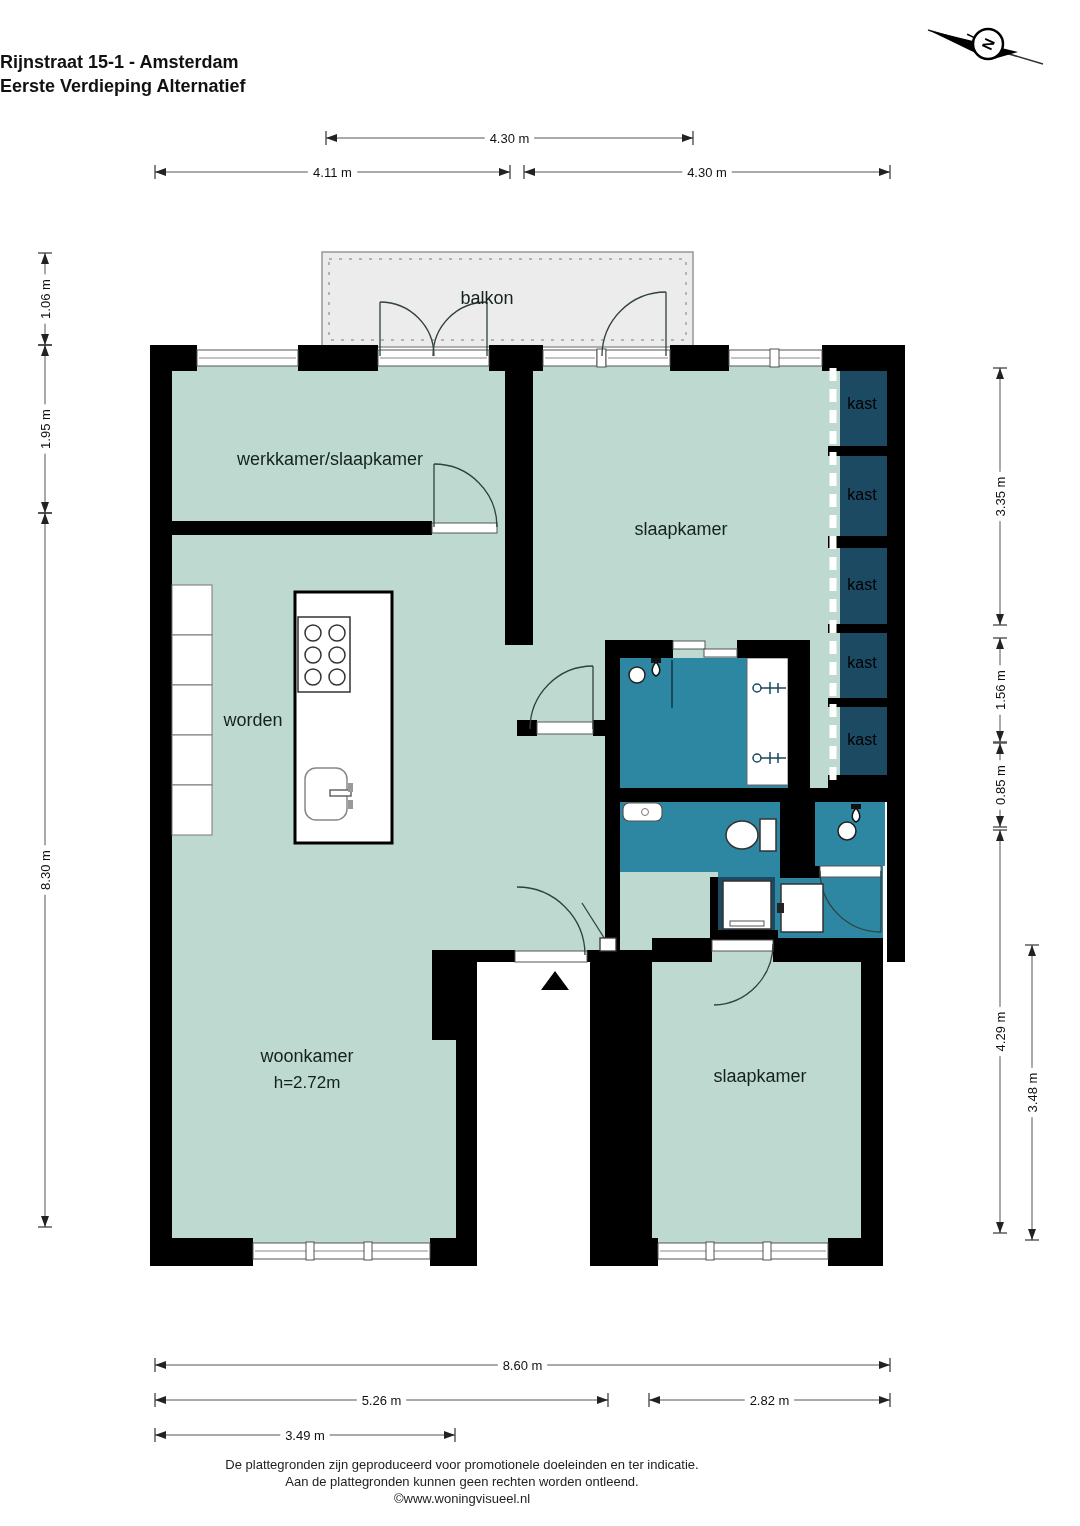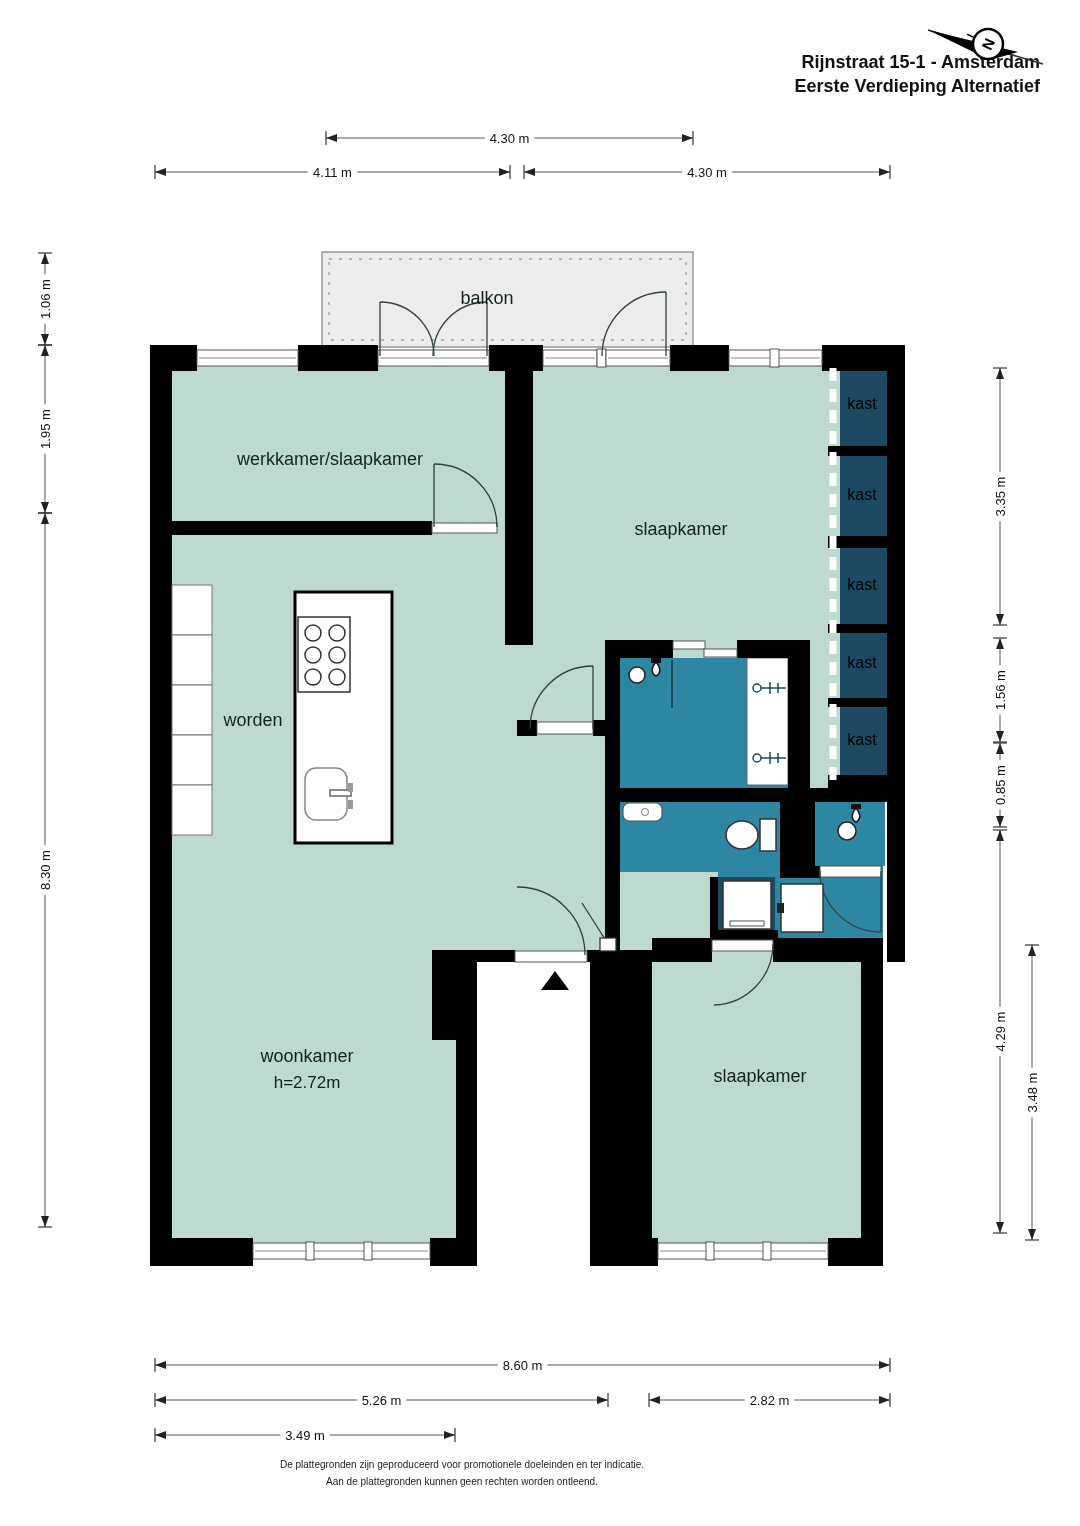--- a/index.html
+++ b/index.html
@@ -1,27 +1,27 @@
 <!DOCTYPE html>
 <html style="--room: #bedad0; --wet: #2e87a2; --closet: #1d4a63; --balcony: #ececec; --wall: #000000;"><head>
 <meta charset="utf-8">
 <style>
   html,body{margin:0;padding:0;background:#fff;}
   .page{position:relative;width:1080px;height:1526px;background:#fff;overflow:hidden;
         font-family:"Liberation Sans", sans-serif;}
-  .title-block{position:absolute;top:50px;left:0;width:1040px;text-align:right;
+  .title-block{position:absolute;top:50px;left:0;width:1040px;text-align:left;
                font-weight:bold;font-size:18px;line-height:24px;color:#111;}
   svg.plan{position:absolute;left:0;top:0;}
   #labels .room-label{position:absolute;transform:translate(-50%,-50%);color:#14211f;
                       white-space:nowrap;}
   #labels .lg{font-size:18px;}
   #labels .md{font-size:16px;color:#000000;}
   #labels .sm{font-size:17px;}
   .footer{position:absolute;top:1456px;left:0;width:924px;text-align:center;
-          font-size:10px;line-height:17px;color:#222;}
+          font-size:13px;line-height:17px;color:#222;}
   .dim-text{font-size:13px;fill:#111;}
 </style>
 </head>
 <body>
 
 <div class="page">
 
   <div class="title-block">
     <div>Rijnstraat 15-1 - Amsterdam</div>
     <div>Eerste Verdieping Alternatief</div>
@@ -428,14 +428,15 @@
       <div class="room-label md" style="left: 862px; top: 740px;">kast</div>
       <div class="room-label lg" style="left: 253px; top: 720px;">worden</div>
       <div class="room-label lg" style="left: 307px; top: 1056px;">woonkamer</div>
       <div class="room-label sm" style="left: 307px; top: 1083px;">h=2.72m</div>
       <div class="room-label lg" style="left: 760px; top: 1076px;">slaapkamer</div>
     </div>
 
   <div class="footer">
     <div>De plattegronden zijn geproduceerd voor promotionele doeleinden en ter indicatie.</div>
     <div>Aan de plattegronden kunnen geen rechten worden ontleend.</div>
+    <div>©www.woningvisueel.nl</div>
   </div>
 </div>
 
 </body></html>

